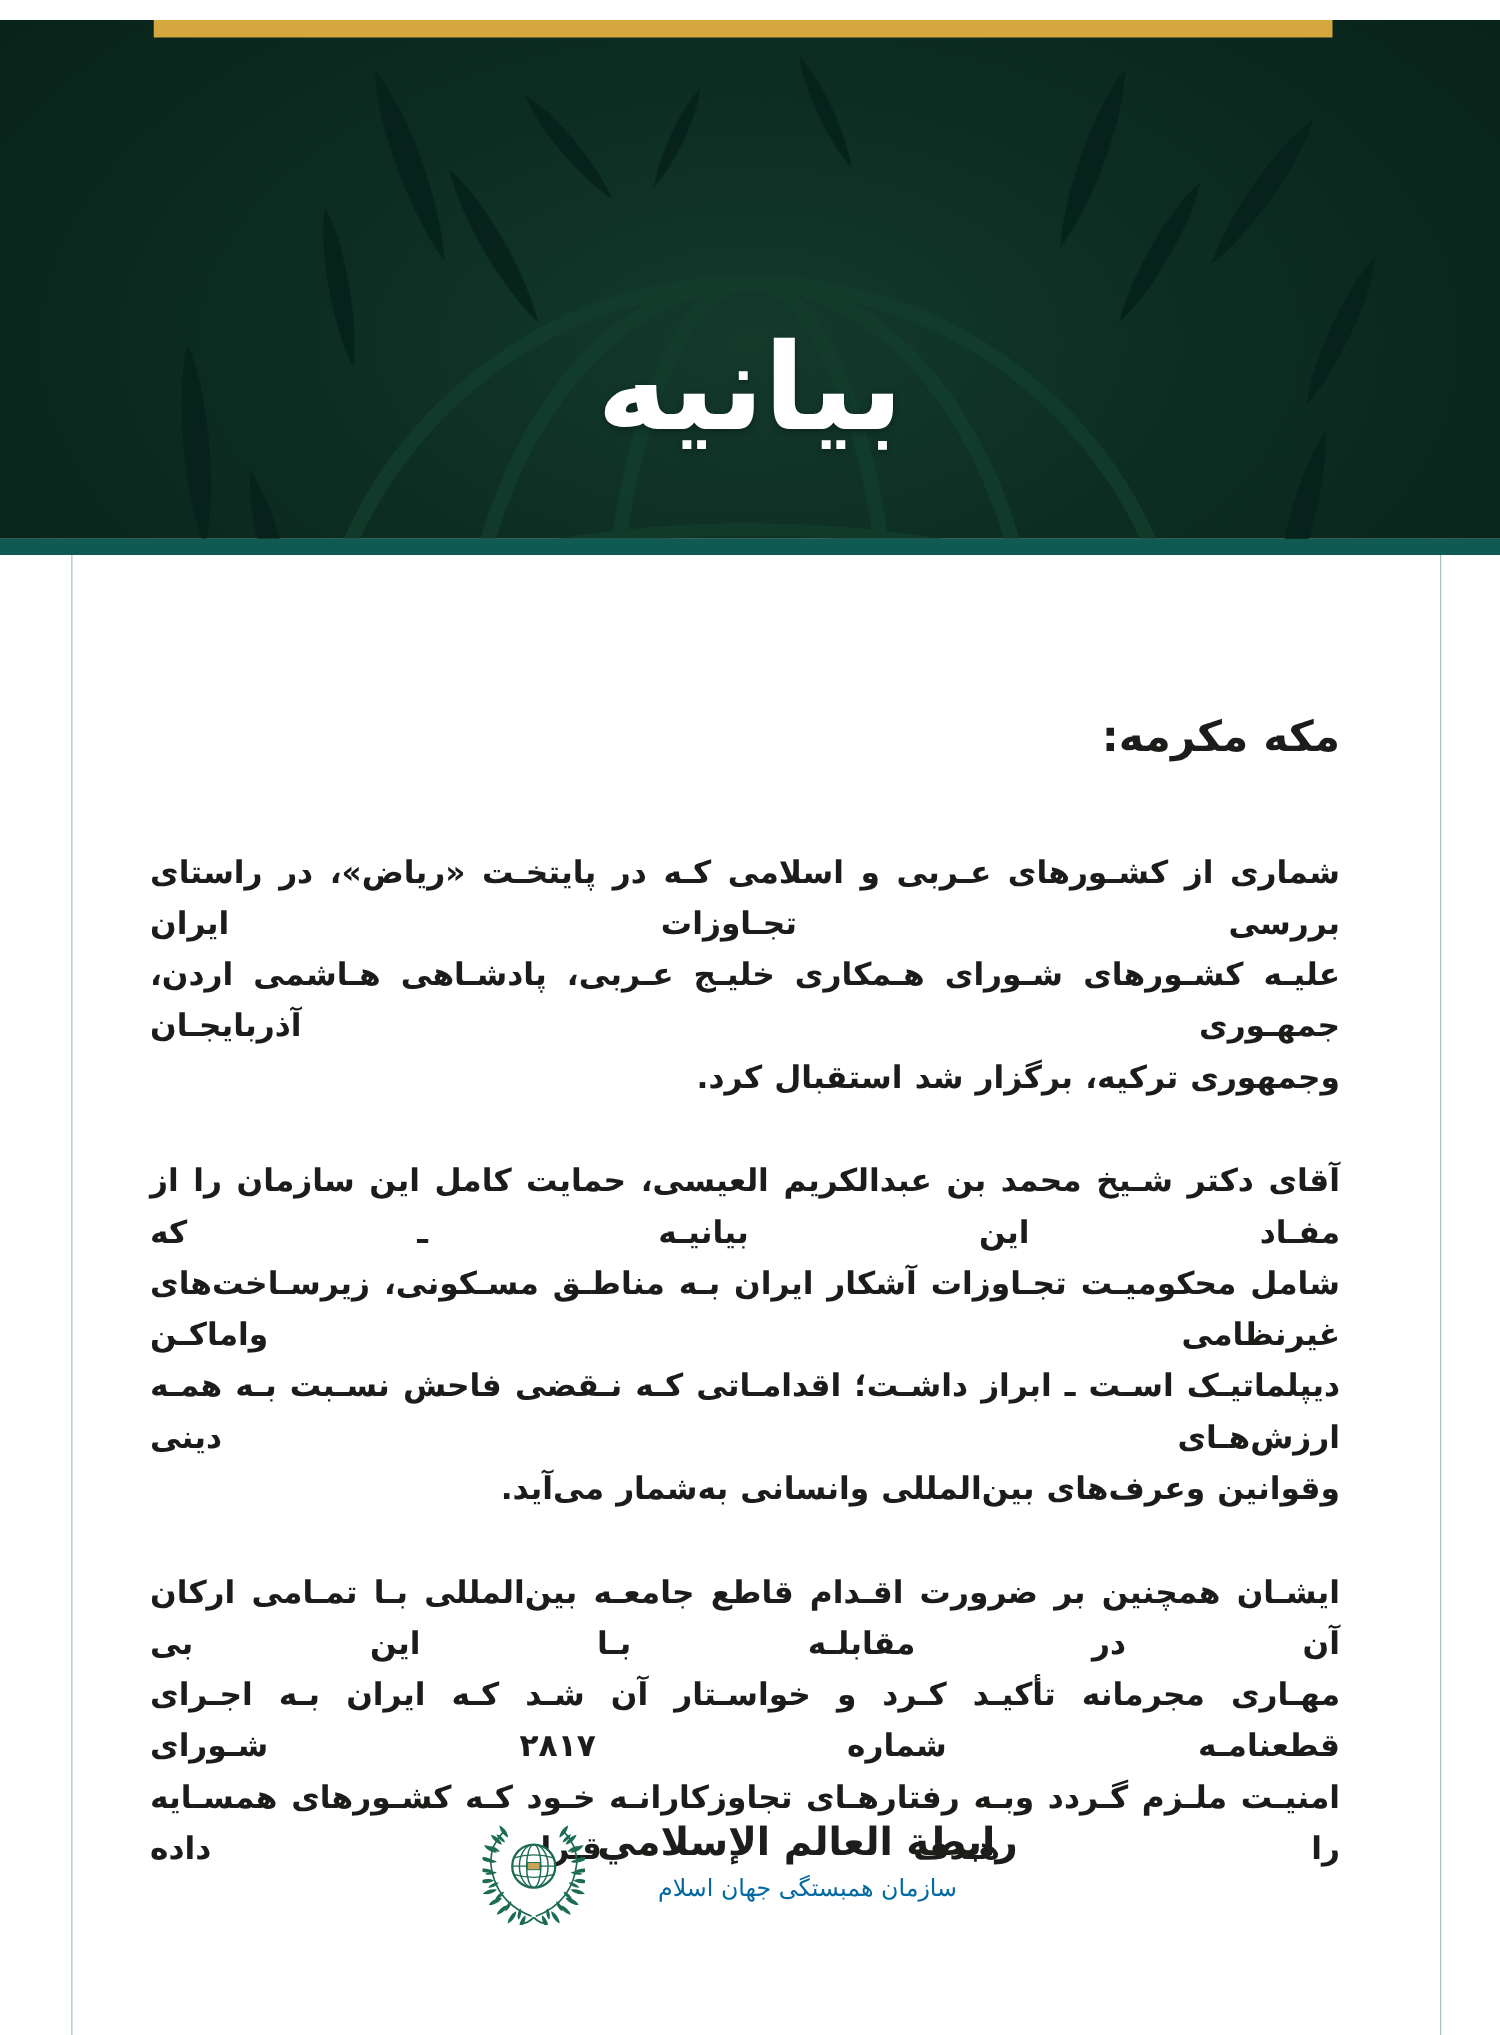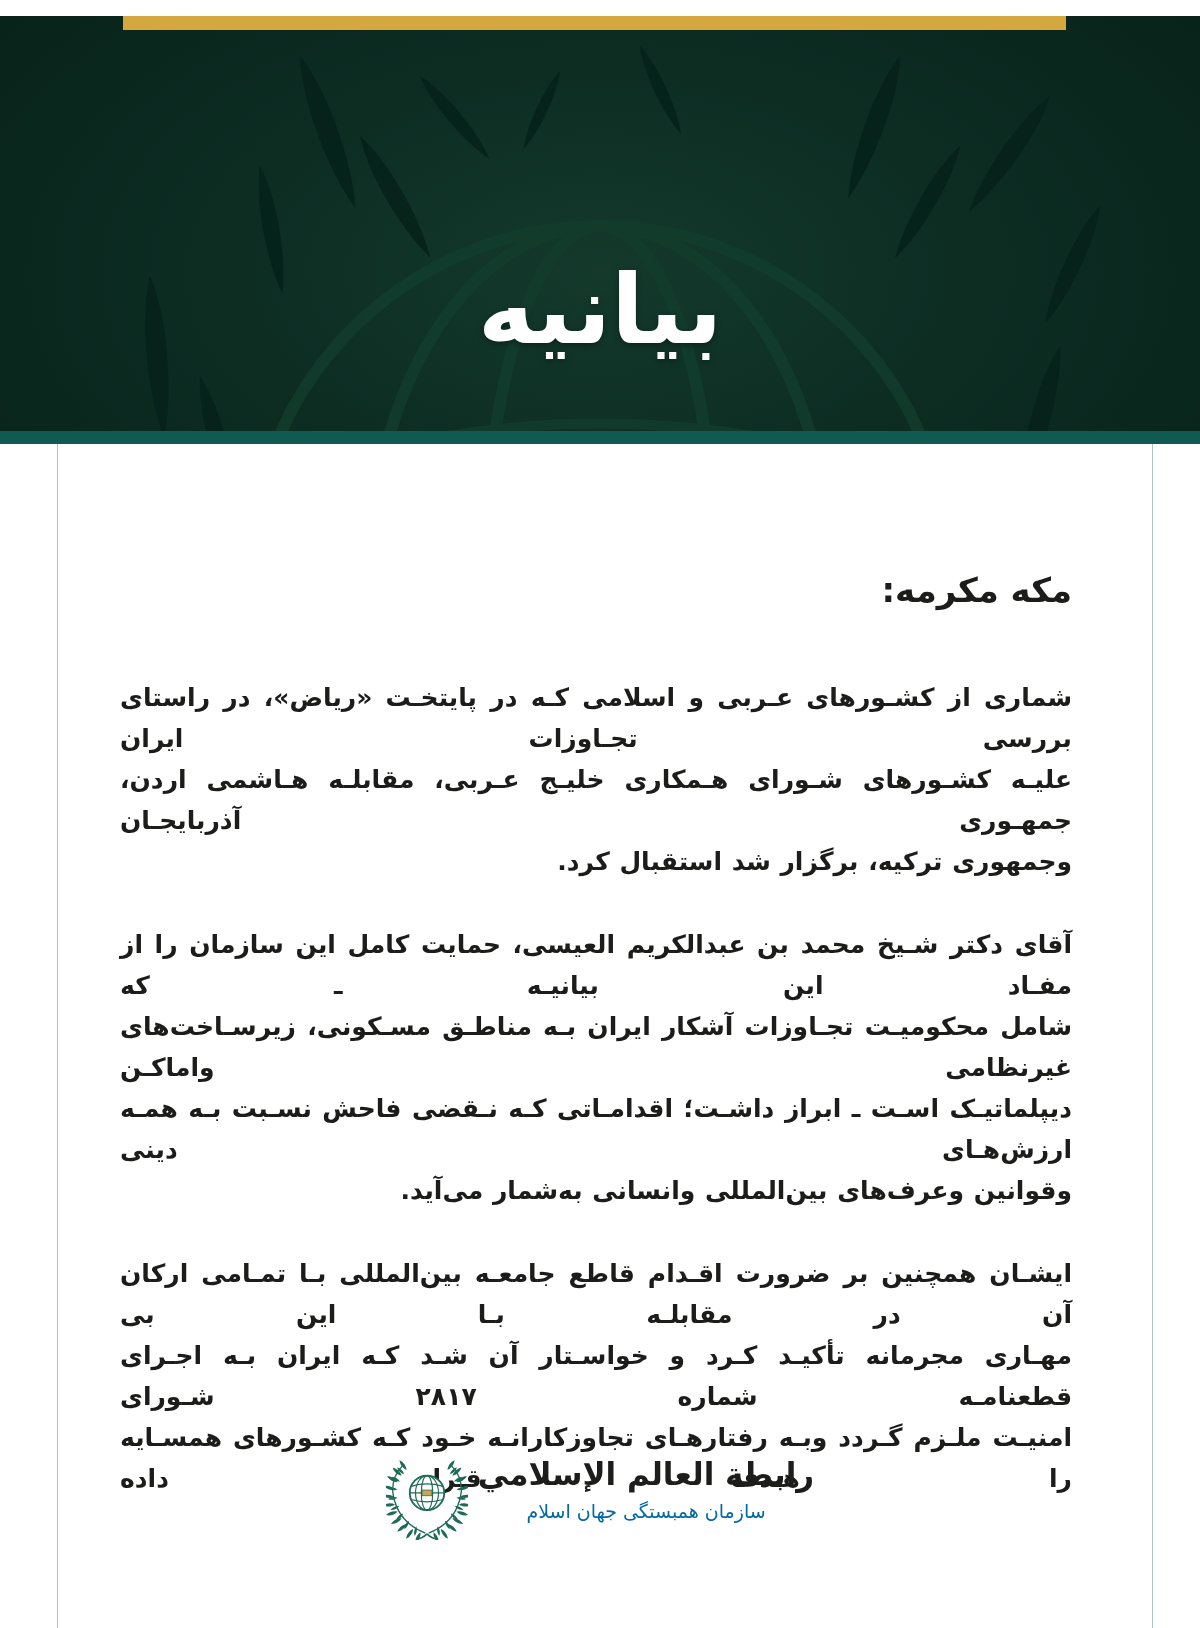--- a/index.html
+++ b/index.html
@@ -122,21 +122,21 @@
   <div class="teal-band"></div>
 
   <div class="vline left"></div>
   <div class="vline right"></div>
 
   <div class="doc">
     <div class="dateline">مکه مکرمه:</div>
 
     <div class="para">
       <div class="line">شماری از کشـورهای عـربی و اسلامی کـه در پایتخـت «ریاض»، در راستای بررسی تجـاوزات ایران</div>
-      <div class="line">علیـه کشـورهای شـورای هـمکاری خلیـج عـربی، مقابلـه هـاشمی اردن، جمهـوری آذربایجـان</div>
+      <div class="line">علیـه کشـورهای شـورای هـمکاری خلیـج عـربی، پادشـاهی هـاشمی اردن، جمهـوری آذربایجـان</div>
       <div class="line last">وجمهوری ترکیه، برگزار شد استقبال کرد.</div>
     </div>
 
     <div class="para">
       <div class="line">آقای دکتر شـیخ محمد بن عبدالکریم العیسی، حمایت کامل این سازمان را از مفـاد این بیانیـه ـ که</div>
       <div class="line">شامل محکومیـت تجـاوزات آشکار ایران بـه مناطـق مسـکونی، زیرسـاخت‌های غیرنظامی واماکـن</div>
       <div class="line">دیپلماتیـک اسـت ـ ابراز داشـت؛ اقدامـاتی کـه نـقضی فاحش نسـبت بـه همـه ارزش‌هـای دینی</div>
       <div class="line last">وقوانین وعرف‌های بین‌المللی وانسانی به‌شمار می‌آید.</div>
     </div>
 

